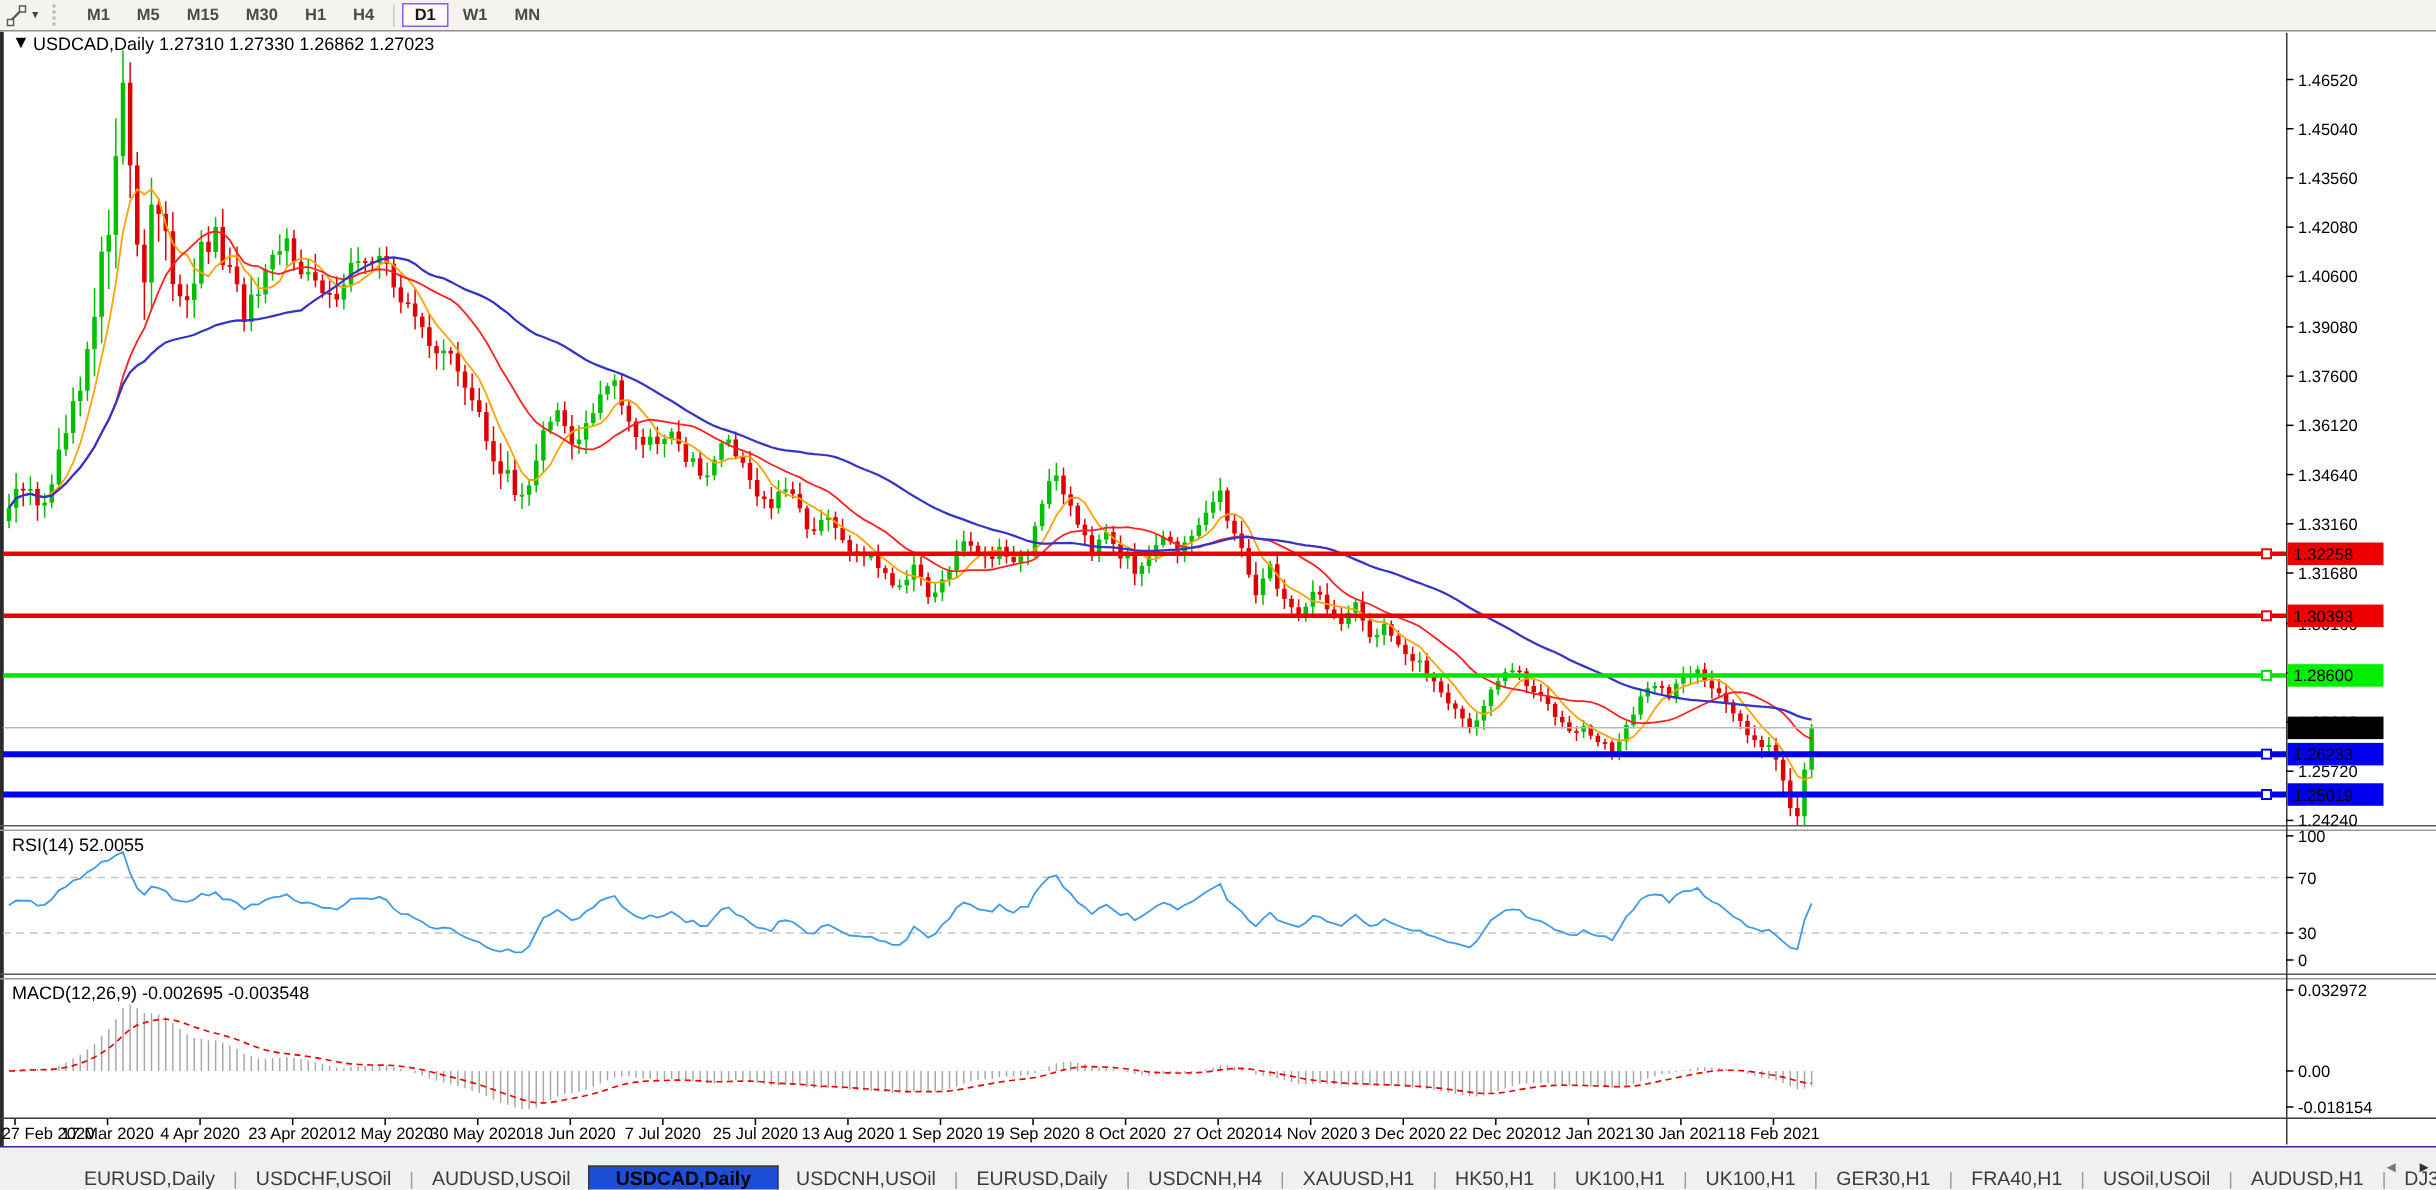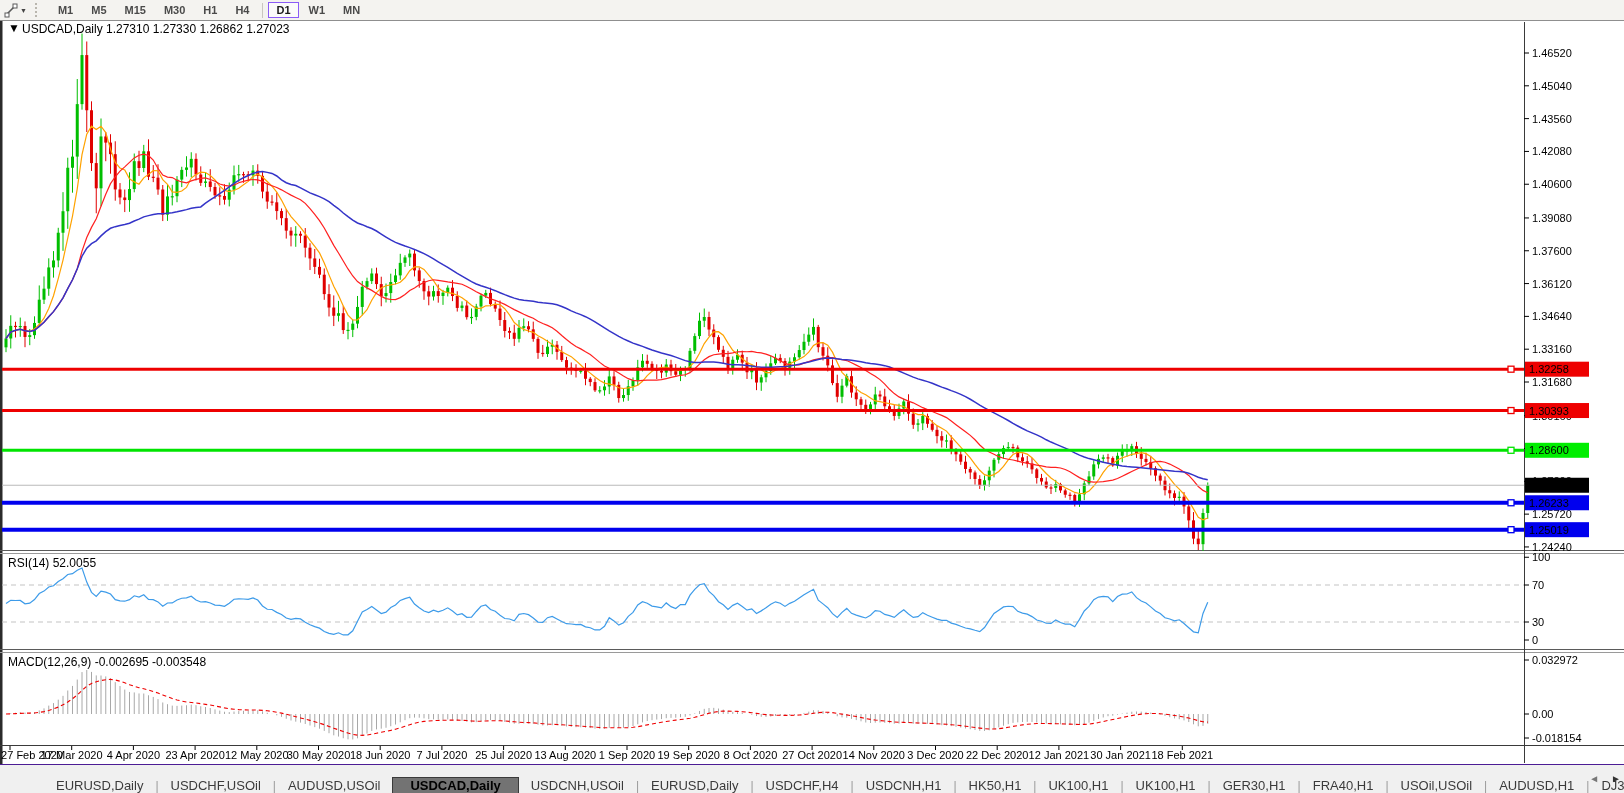--- a/index.html
+++ b/index.html
@@ -13,21 +13,21 @@
   .tf-btn{font-family:"Liberation Sans",sans-serif;font-size:11px;font-weight:700;color:#4a4a4a;
     background:transparent;border:1px solid transparent;padding:1px 7px;margin:0 1px;cursor:default;}
   .tf-btn.active{background:#fbfbfa;border:1px solid #8b5cf6;color:#1a1a1a;}
   svg text{font-family:"Liberation Sans",sans-serif;}
   .ax{font-size:11px;fill:#000;}
   .ttl{font-size:12px;fill:#000;}
   .tabbar{position:absolute;left:0;top:764px;width:1624px;height:29px;background:#f0f0f0;
     border-top:1px solid #4c1d95;display:flex;align-items:flex-end;padding-left:44px;
     box-sizing:border-box;z-index:5;}
   .tab{font-size:13px;color:#3b3b3b;padding:0 12px;display:flex;align-items:center;white-space:nowrap;}
-  .tab.active{background:#737373;border:1px solid #3a3a3a;border-bottom:none;font-weight:700;color:#000;padding:0 17px;}
+  .tab.active{background:#1d4ed8;border:1px solid #3a3a3a;border-bottom:none;font-weight:700;color:#000;padding:0 17px;}
   .tabsep{color:#9a9a9a;font-size:12px;display:flex;align-items:center;}
   .tab-arrows{position:absolute;right:3px;top:764px;height:29px;display:flex;align-items:center;gap:12px;z-index:6;}
   .tab-arrow{font-size:10px;color:#333;}
 </style>
 </head>
 <body>
 
 <div class="toolbar">
   <span class="tool-icon">
     <svg width="16" height="16" viewBox="0 0 16 16">
@@ -980,23 +980,23 @@
     <span class="tab">EURUSD,Daily</span>
     <span class="tabsep">|</span>
     <span class="tab">USDCHF,USOil</span>
     <span class="tabsep">|</span>
     <span class="tab">AUDUSD,USOil</span>
     <span class="tab active">USDCAD,Daily</span>
     <span class="tab">USDCNH,USOil</span>
     <span class="tabsep">|</span>
     <span class="tab">EURUSD,Daily</span>
     <span class="tabsep">|</span>
-    <span class="tab">USDCHF,H4</span>
-    <span class="tabsep">|</span>
-    <span class="tab">USDCNH,H1</span>
+    <span class="tab">USDCNH,H4</span>
+    <span class="tabsep">|</span>
+    <span class="tab">XAUUSD,H1</span>
     <span class="tabsep">|</span>
     <span class="tab">HK50,H1</span>
     <span class="tabsep">|</span>
     <span class="tab">UK100,H1</span>
     <span class="tabsep">|</span>
     <span class="tab">UK100,H1</span>
     <span class="tabsep">|</span>
     <span class="tab">GER30,H1</span>
     <span class="tabsep">|</span>
     <span class="tab">FRA40,H1</span>

